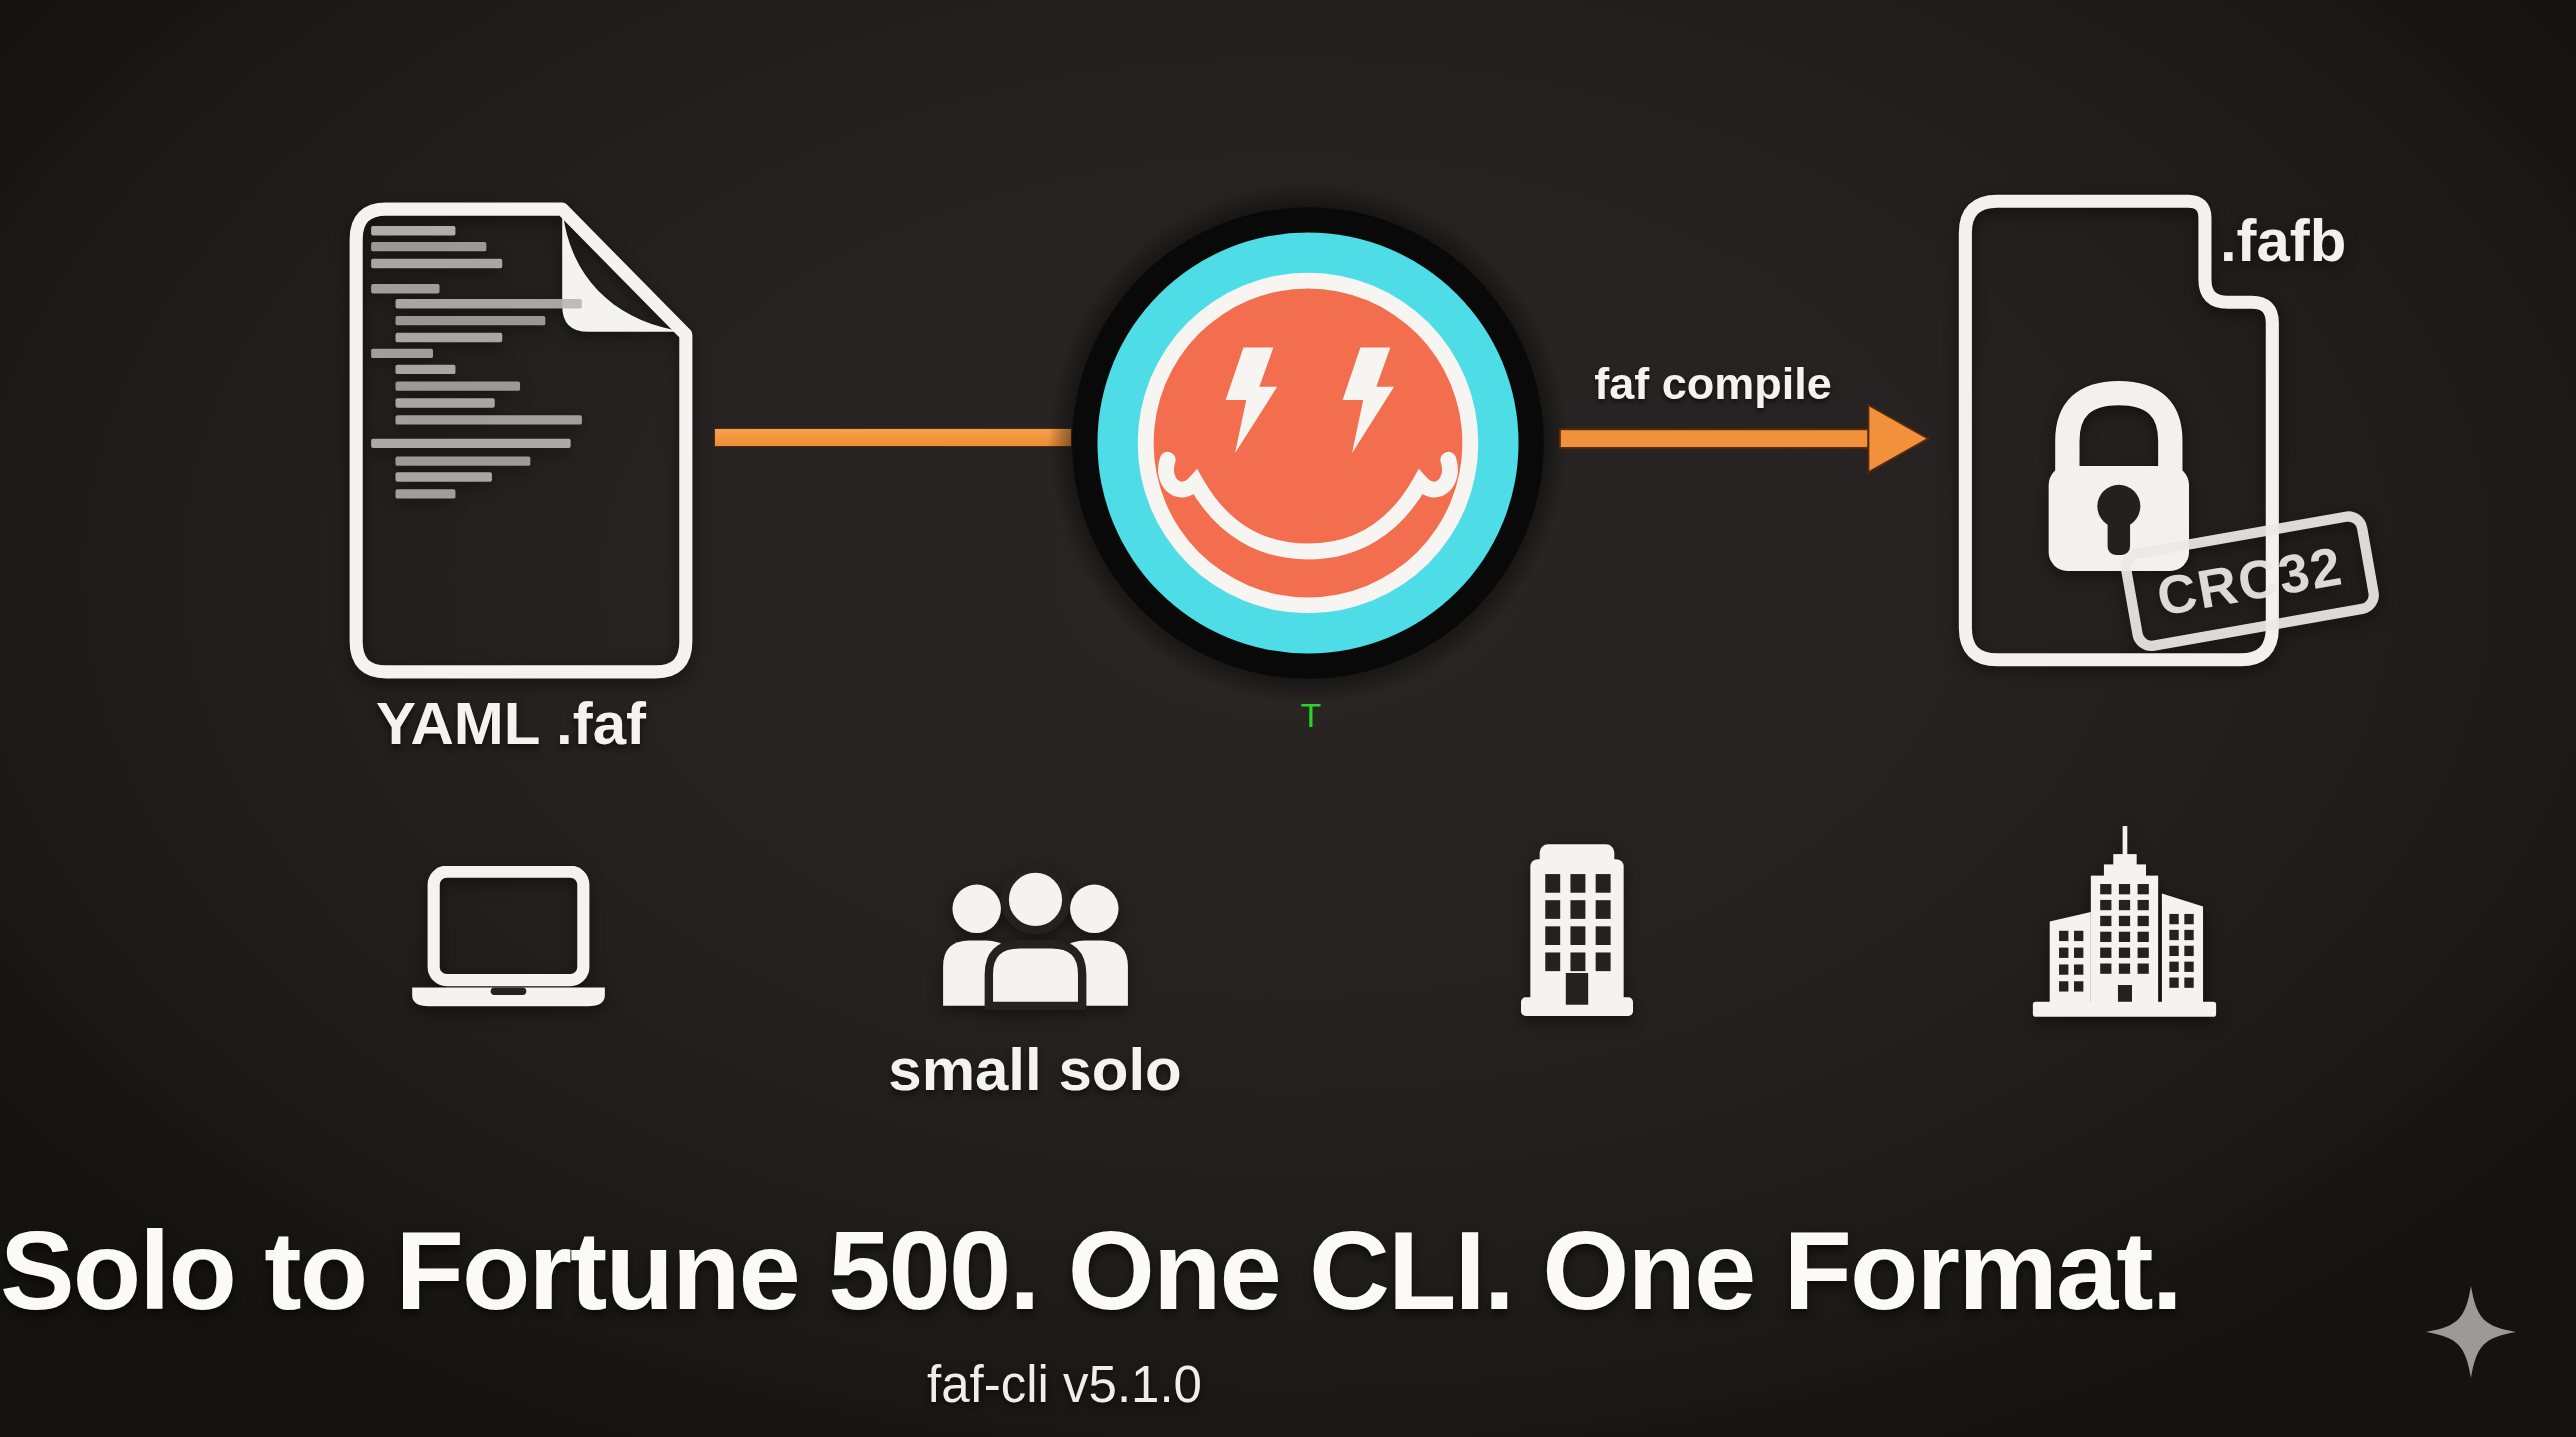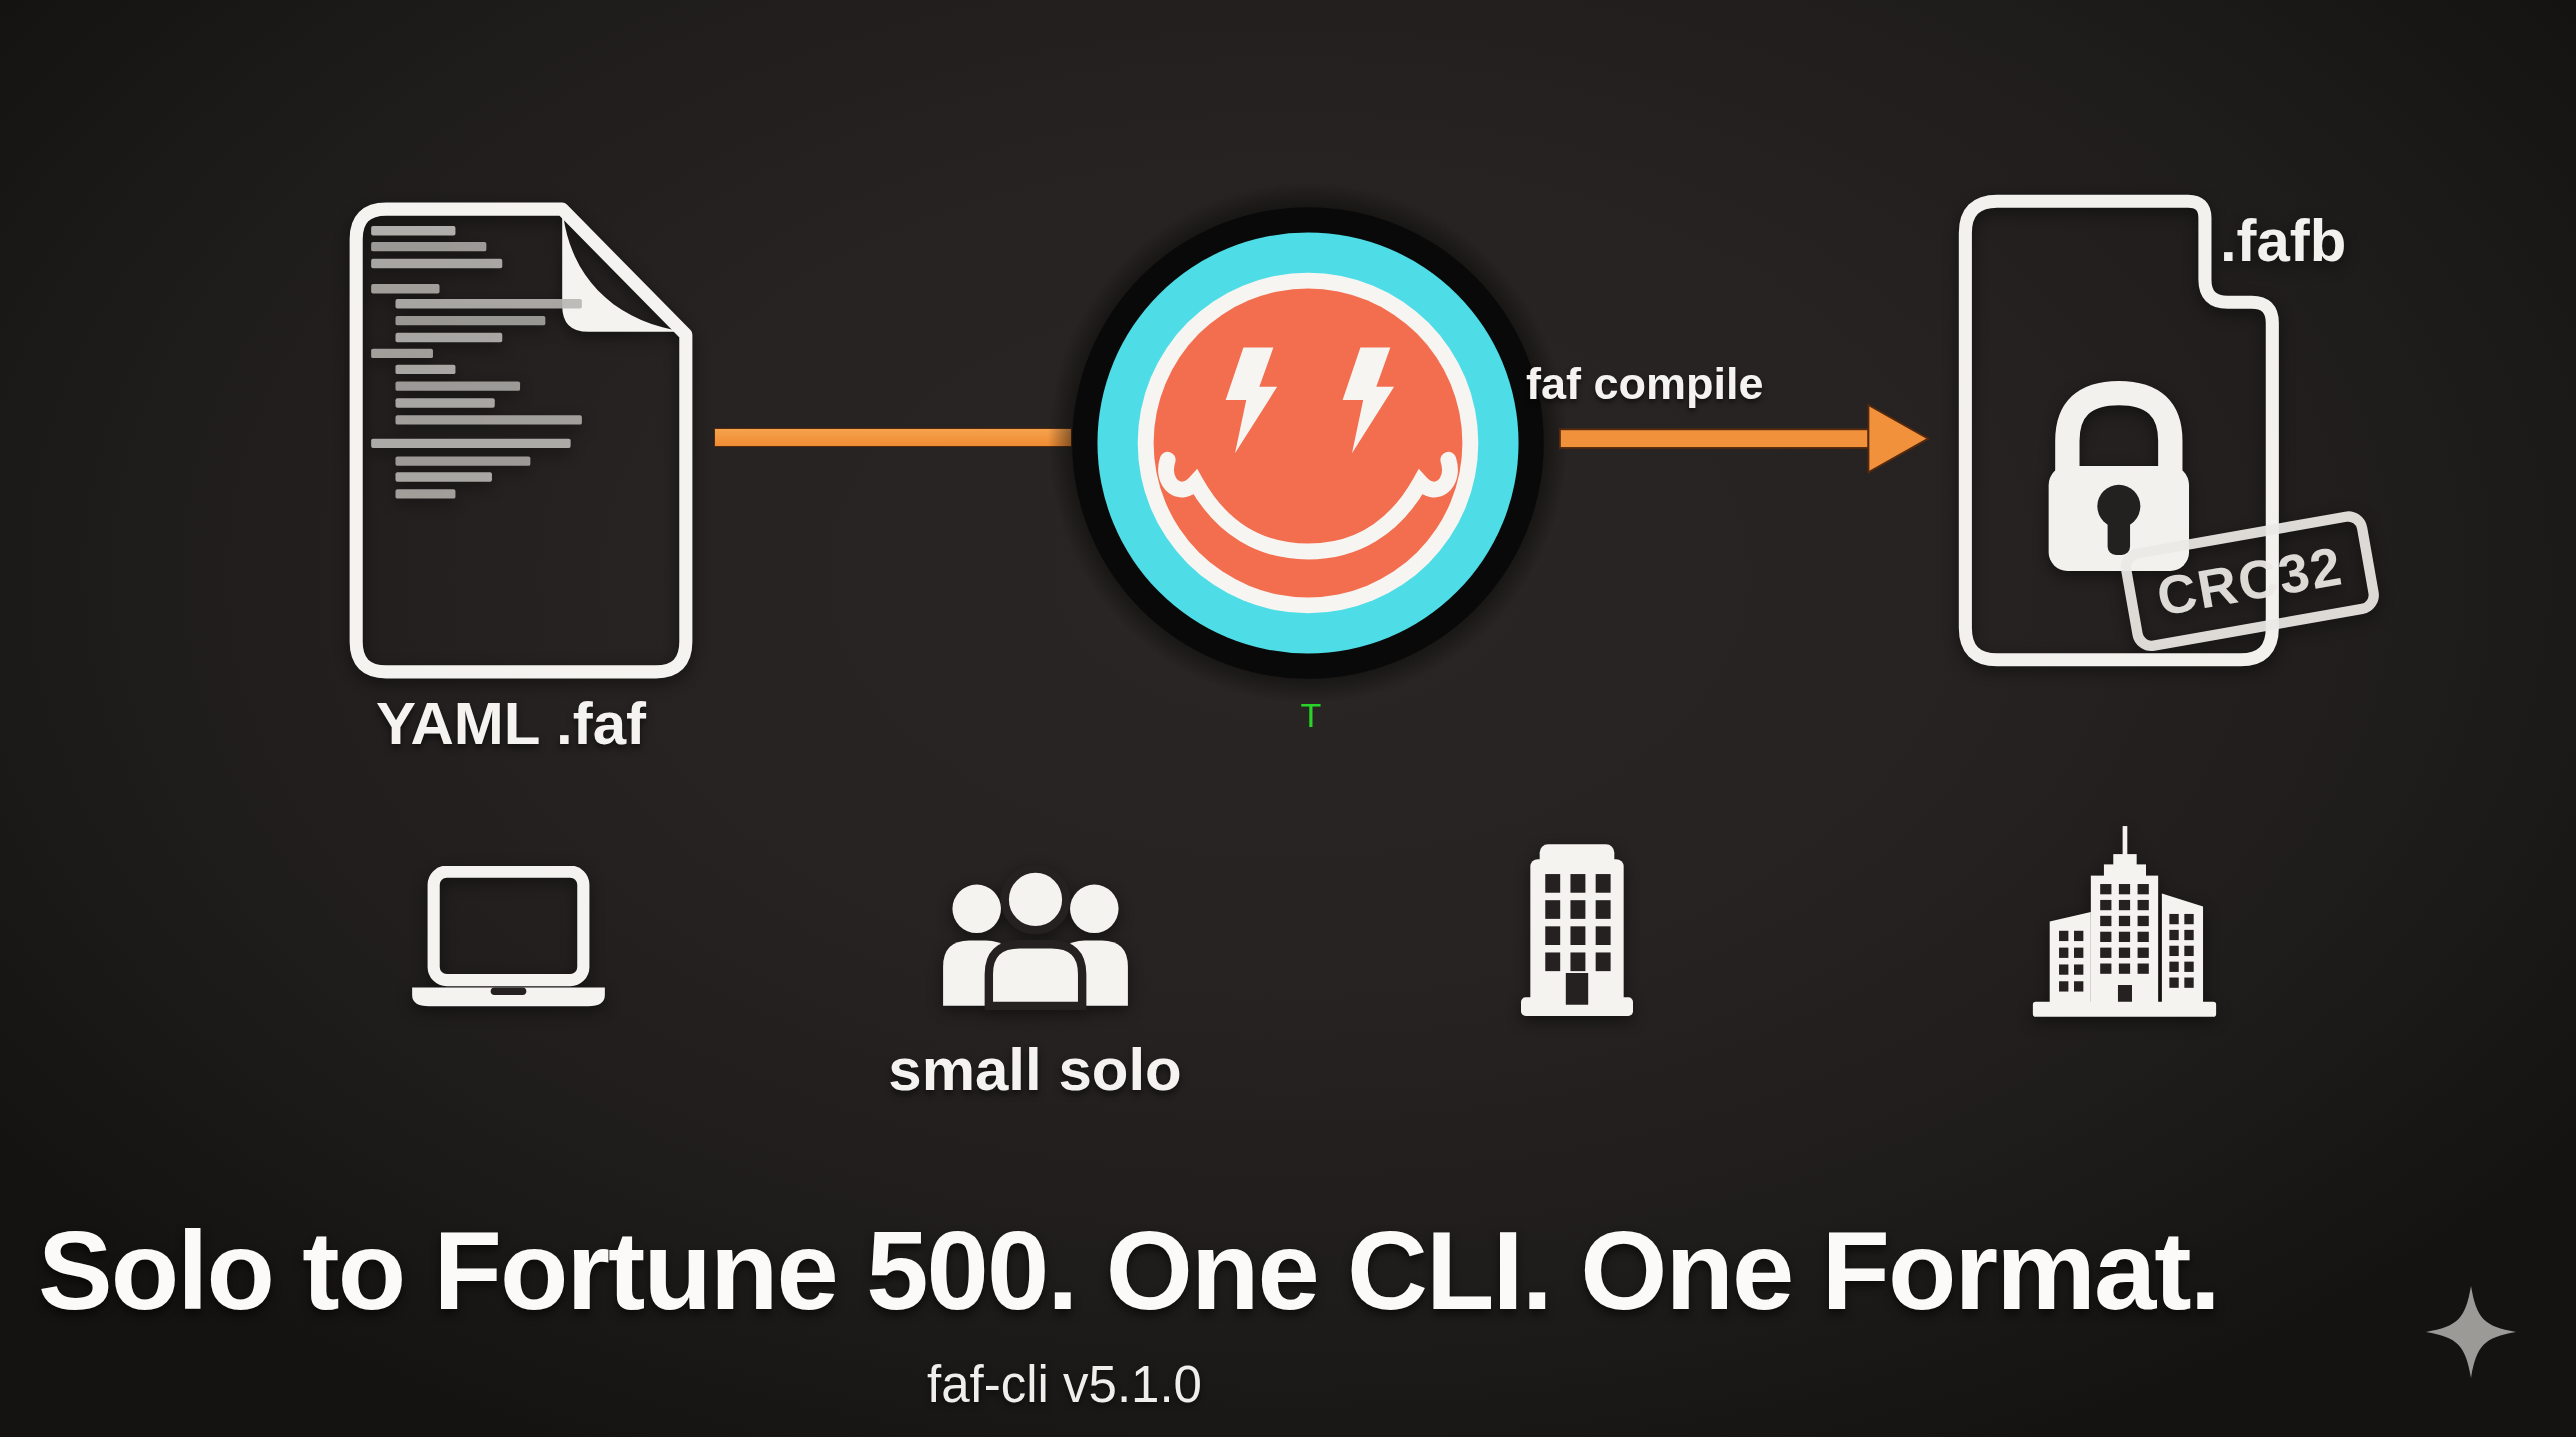--- a/index.html
+++ b/index.html
@@ -17,21 +17,21 @@
   .headline{
     color:#fbfaf8;font-weight:700;font-size:112px;letter-spacing:-1.9px;
     text-align:center;line-height:1;white-space:nowrap;
     text-shadow:0 4.7px 9.4px rgba(0,0,0,0.6);
   }
   .version{
     color:#f0eeeb;font-size:51px;line-height:1;
     text-shadow:0 2.8px 6.6px rgba(0,0,0,0.55);
   }
   .compile-lbl{
-    color:#f5f3f0;font-weight:700;font-size:45px;line-height:1;
+    color:#f5f3f0;font-weight:700;font-size:45px;text-align:center;line-height:1;
     text-shadow:0 2.8px 5.6px rgba(0,0,0,0.55);
   }
   .stray{color:#28d428;font-size:34px;line-height:1;text-align:center;}
   .connector{
     background:linear-gradient(#f6a24e,#ef8c33);
     border:1.9px solid #54290e;box-sizing:border-box;
   }
   .icon-shadow{filter:drop-shadow(0 5.6px 7.5px rgba(0,0,0,0.45));}
 </style>
 </head>
@@ -184,21 +184,21 @@
       <rect x="148" y="132" width="10" height="11"></rect>
         <rect x="164" y="132" width="10" height="11"></rect>
       <rect x="148" y="149" width="10" height="11"></rect>
         <rect x="164" y="149" width="10" height="11"></rect>
       <rect x="148" y="166" width="10" height="11"></rect>
         <rect x="164" y="166" width="10" height="11"></rect>
     </g>
     <rect x="2" y="192" width="196" height="16" rx="3" fill="#f5f3f0"></rect>
   </svg>
 
-  <div class="abs headline" style="left:8px;top:1215px;width:2099px;padding-left:30px;">Solo to Fortune 500. One CLI. One Format.</div>
+  <div class="abs headline" style="left:0;top:1215px;width:2099px;">Solo to Fortune 500. One CLI. One Format.</div>
   <div class="abs version" style="left:927px;top:1359px;width:749px;">faf-cli v5.1.0</div>
 
   <svg class="abs" style="left:2426px;top:1286px;" width="90" height="92" viewBox="0 0 96 98">
     <path d="M 48 0 C 54 35 62 43 96 49 C 62 55 54 63 48 98 C 42 63 34 55 0 49 C 34 43 42 35 48 0 Z" fill="#9b9a97"></path>
   </svg>
 
 </div>
 
 
 </body></html>

